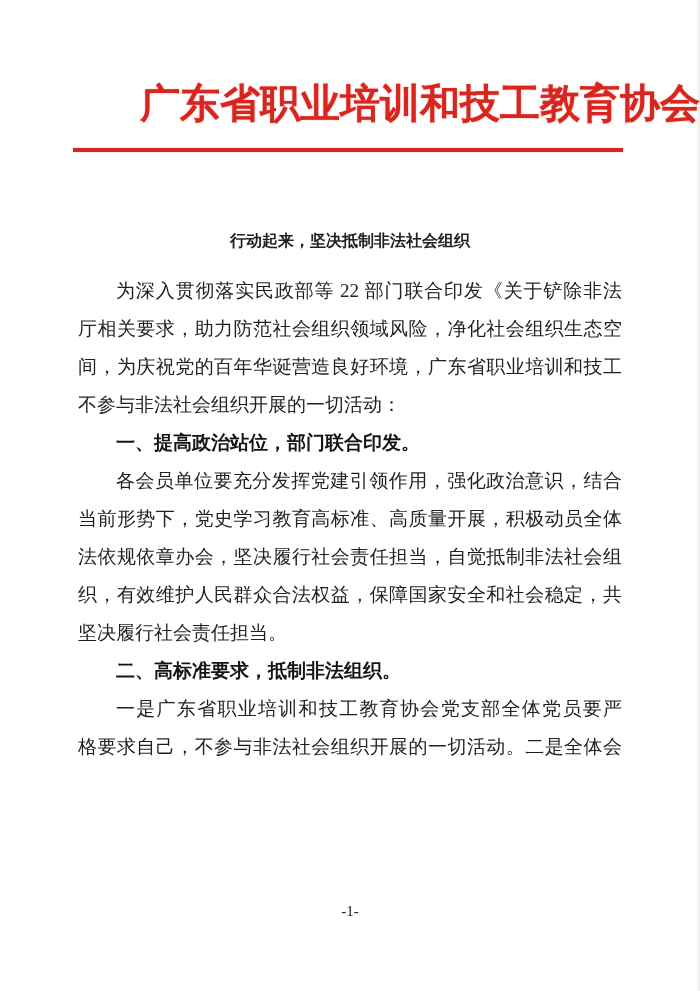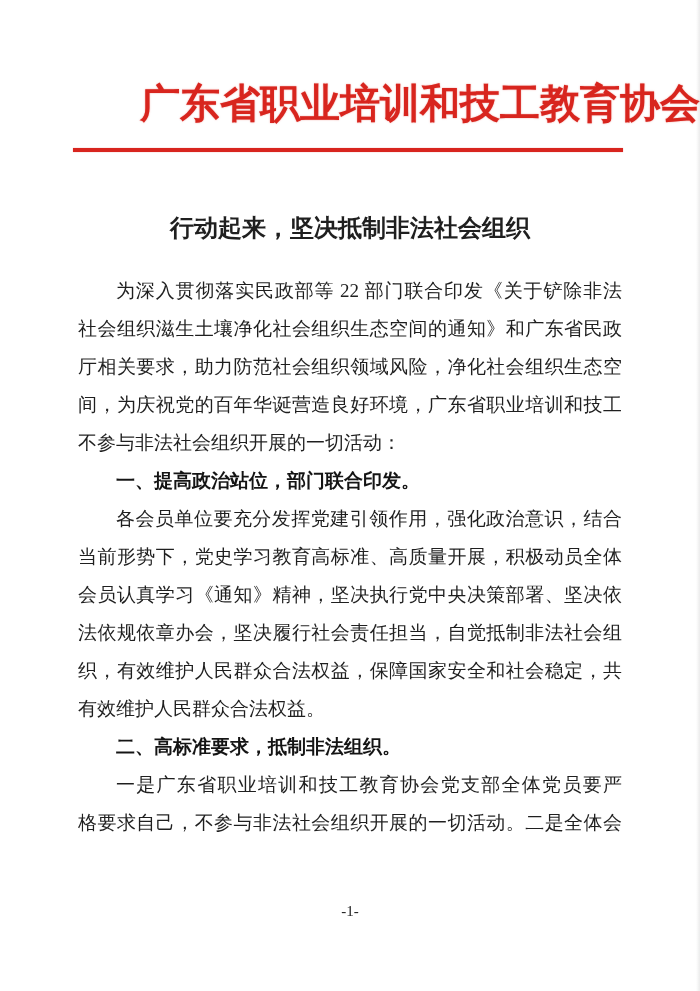--- a/index.html
+++ b/index.html
@@ -49,25 +49,25 @@
     width: 550px;
     height: 4px;
     background: var(--accent);
     box-shadow: 0 0 1px rgba(216, 37, 30, 0.7);
   }
 
   .doc-title {
     position: absolute;
     top: 210px;
     left: 0; right: 0;
-    margin: 0;
+    margin: 13px;
     text-align: center;
     font-family: "Liberation Serif", serif;
     font-weight: 700;
-    font-size: 24px;
+    font-size: 16px;
     line-height: 36px;
     color: var(--ink);
   }
 
   .doc-body {
     position: absolute;
     top: 272px;
     left: 78px;
     width: 544px;
   }
@@ -104,31 +104,29 @@
 <div class="sheet">
 
   <div class="letterhead">广东省职业培训和技工教育协会</div>
 
   <div class="red-rule"></div>
 
   <h1 class="doc-title">行动起来，坚决抵制非法社会组织</h1>
 
   <div class="doc-body">
       <div class="line indent fill">为深入贯彻落实民政部等 22 部门联合印发《关于铲除非法</div>
-      <div class="line fill">社会组织滋生土壤净化社会组织生态空间的通知》和广东省民政</div>
       <div class="line fill">厅相关要求，助力防范社会组织领域风险，净化社会组织生态空</div>
       <div class="line fill">间，为庆祝党的百年华诞营造良好环境，广东省职业培训和技工</div>
       <div class="line">不参与非法社会组织开展的一切活动：</div>
       <div class="line heading indent">一、提高政治站位，部门联合印发。</div>
       <div class="line indent fill">各会员单位要充分发挥党建引领作用，强化政治意识，结合</div>
       <div class="line fill">当前形势下，党史学习教育高标准、高质量开展，积极动员全体</div>
-      <div class="line fill">会员认真学习《通知》精神，坚决执行党中央决策部署、坚决依</div>
       <div class="line fill">法依规依章办会，坚决履行社会责任担当，自觉抵制非法社会组</div>
       <div class="line fill">织，有效维护人民群众合法权益，保障国家安全和社会稳定，共</div>
-      <div class="line">有效维护人民群众合法权益。</div>
+      <div class="line">坚决履行社会责任担当。</div>
       <div class="line heading indent">二、高标准要求，抵制非法组织。</div>
       <div class="line indent fill">一是广东省职业培训和技工教育协会党支部全体党员要严</div>
       <div class="line fill">格要求自己，不参与非法社会组织开展的一切活动。二是全体会</div>
     </div>
 
   <div class="page-number">-1-</div>
 
 </div>
 
 </body></html>

